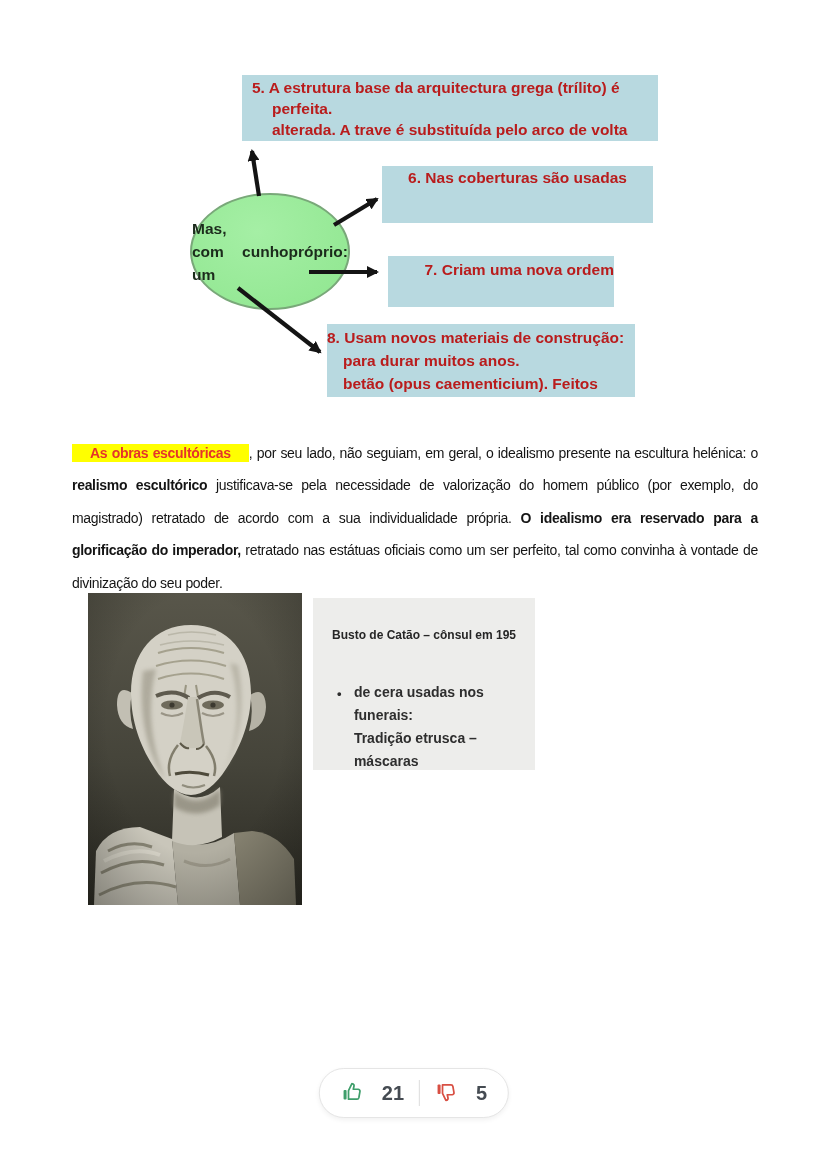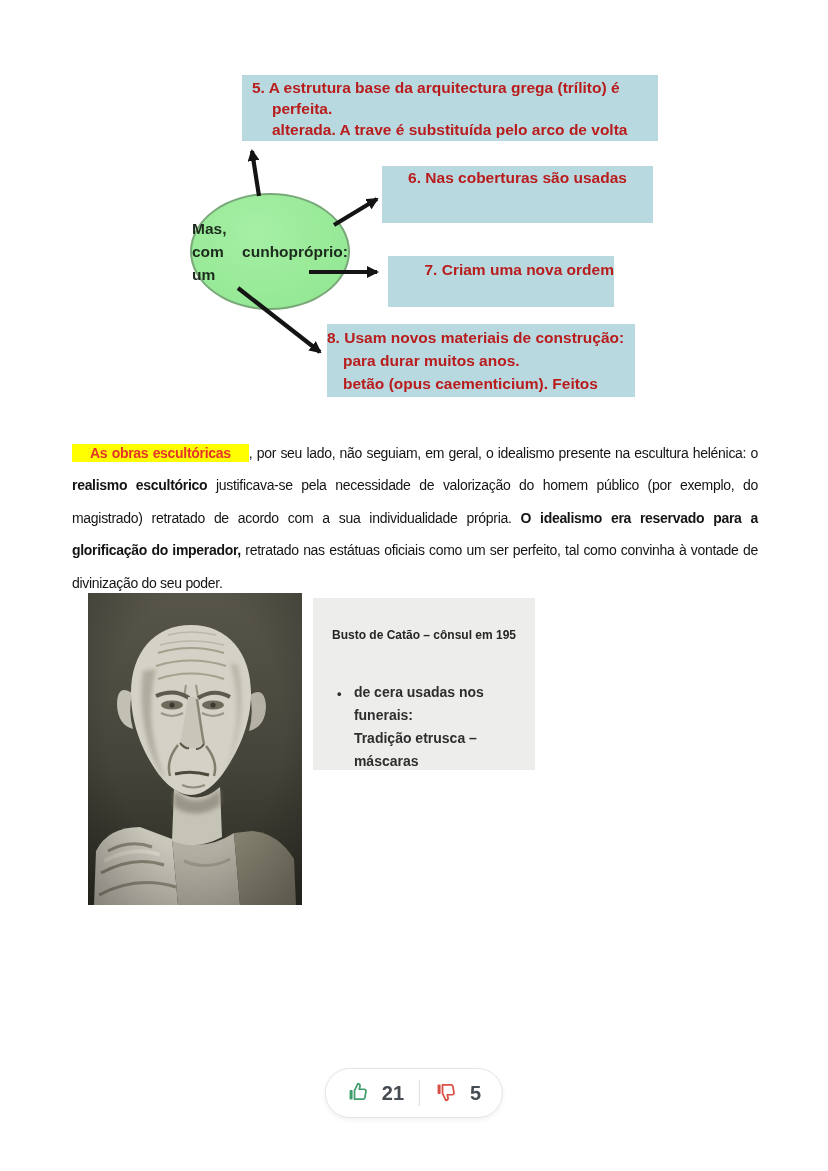--- a/index.html
+++ b/index.html
@@ -54,21 +54,21 @@
   .cap-bullet .dot { width:18px; font-size:13px; padding-top:1px; }
 
   
   .vote-pill {
     position:absolute; left:50%; top:1068px; transform:translateX(-50%);
     height:50px; box-sizing:border-box; display:flex; align-items:center;
     background:#fff; border:1px solid #e5e5e5; border-radius:25px;
     padding:0 21px; box-shadow:0 2px 5px rgba(0,0,0,0.06); z-index:4;
   }
   .vote-btn {
-    display:flex; align-items:center; gap:13px;
+    display:flex; align-items:center; gap:19px;
     background:none; border:none; padding:0; cursor:pointer;
     font-family:"Liberation Sans", sans-serif;
   }
   .vote-btn.up   { color:var(--like,#3f9e6b); }
   .vote-btn.down { color:var(--dislike,#d84f43); }
   .vote-count { font-size:20px; font-weight:700; color:#454b52; }
   .vote-divider { width:1px; height:26px; background:#dcdcdc; margin:0 15px; }
 </style>
 </head>
 <body style="--box-bg: #b8d9e0; --ellipse-fill: #8fe68f; --ellipse-border: #79a879; --arrow: #141414; --highlight-bg: #ffff00; --highlight-text: #e5342a; --caption-bg: #ededeb; --like: #3f9e6b; --dislike: #d84f43;">

